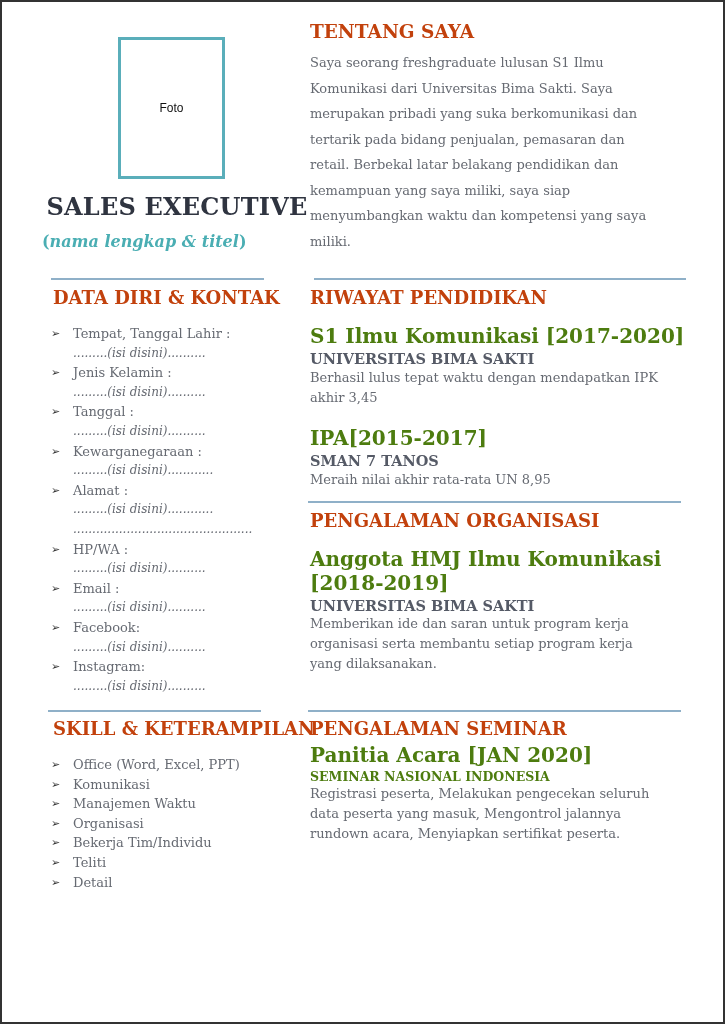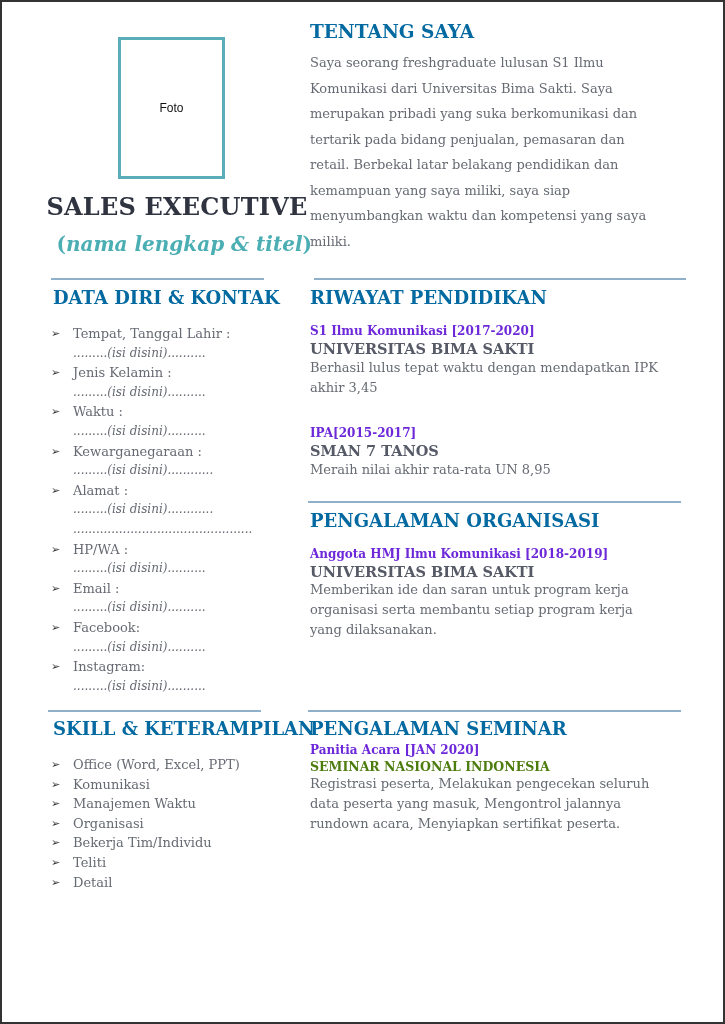--- a/index.html
+++ b/index.html
@@ -16,34 +16,34 @@
     left: 116px; top: 35px; width: 101px; height: 136px;
     border: 3px solid #5aaeba; box-sizing: content-box;
     display: flex; align-items: center; justify-content: center;
   }
   .photo span { font-family: "Liberation Sans", sans-serif; font-size: 12px; color: #111; }
   .job-title {
     left: 40px; top: 190px; width: 270px; text-align: center;
     font-size: 24px; font-weight: bold; color: #2f3440; letter-spacing: 0.2px;
   }
   .name-sub {
-    left: 40px; top: 230px; width: 270px; text-align: right;
-    font-size: 20px; font-weight: bold; font-style: italic; color: #4aaeb3;
+    left: 40px; top: 230px; width: 270px; text-align: left;
+    font-size: 16px; font-weight: bold; font-style: italic; color: #4aaeb3;
   }
   .name-sub .paren { font-style: normal; }
   .rule { height: 2px; background: #8fb0c8; }
   .h2 {
-    font-size: 18px; font-weight: bold; color: #0369a1; white-space: nowrap;
+    font-size: 18px; font-weight: bold; color: #c2410c; white-space: nowrap;
   }
   .body-text { font-size: 13px; color: #666a72; line-height: 25.5px; }
   .list { margin: 0; padding: 0; list-style: none; }
   .list li { position: relative; padding-left: 22px; font-size: 13px; color: #666a72; line-height: 19.6px; white-space: nowrap; }
   .list .bullet { position: absolute; left: 0; top: 0; font-size: 11px; color: #333; }
   .fill { display: block; font-size: 12px; font-style: italic; color: #666a72; line-height: 19.6px; }
-  .teal { color: #6d28d9; font-weight: bold; font-size: 12px; }
+  .teal { color: #4d7c0f; font-weight: bold; font-size: 20px; }
   .org { color: #555a66; font-weight: bold; font-size: 14.5px; }
   .desc { font-size: 13px; color: #666a72; line-height: 20px; }
   .sem-org { color: #4d7c0f; font-weight: bold; font-size: 12.5px; }
 </style>
 </head>
 <body>
 
 <div class="page">
 
   <div class="abs photo">
@@ -67,21 +67,21 @@
     <div>miliki.</div>
   </div>
 
   <div class="abs rule" style="left:49px; top:276px; width:213px;"></div>
   <div class="abs rule" style="left:312px; top:276px; width:372px;"></div>
 
   <div class="abs h2" style="left:51px; top:285px;">DATA DIRI &amp; KONTAK</div>
   <ul class="abs list" style="left:49px; top:322px; width:240px;">
     <li><span class="bullet">➢</span><span>Tempat, Tanggal Lahir :</span><span class="fill">.........(isi disini)..........</span></li>
     <li><span class="bullet">➢</span><span>Jenis Kelamin :</span><span class="fill">.........(isi disini)..........</span></li>
-    <li><span class="bullet">➢</span><span>Waktu :</span><span class="fill">.........(isi disini)..........</span></li>
+    <li><span class="bullet">➢</span><span>Tanggal :</span><span class="fill">.........(isi disini)..........</span></li>
     <li><span class="bullet">➢</span><span>Kewarganegaraan :</span><span class="fill">.........(isi disini)............</span></li>
     <li><span class="bullet">➢</span><span>Alamat :</span><span class="fill">.........(isi disini)............</span><span class="fill">...............................................</span></li>
     <li><span class="bullet">➢</span><span>HP/WA :</span><span class="fill">.........(isi disini)..........</span></li>
     <li><span class="bullet">➢</span><span>Email :</span><span class="fill">.........(isi disini)..........</span></li>
     <li><span class="bullet">➢</span><span>Facebook:</span><span class="fill">.........(isi disini)..........</span></li>
     <li><span class="bullet">➢</span><span>Instagram:</span><span class="fill">.........(isi disini)..........</span></li>
   </ul>
 
   <div class="abs h2" style="left:308px; top:285px;">RIWAYAT PENDIDIKAN</div>
   <div class="abs" style="left:308px; top:322px; width:390px;">

